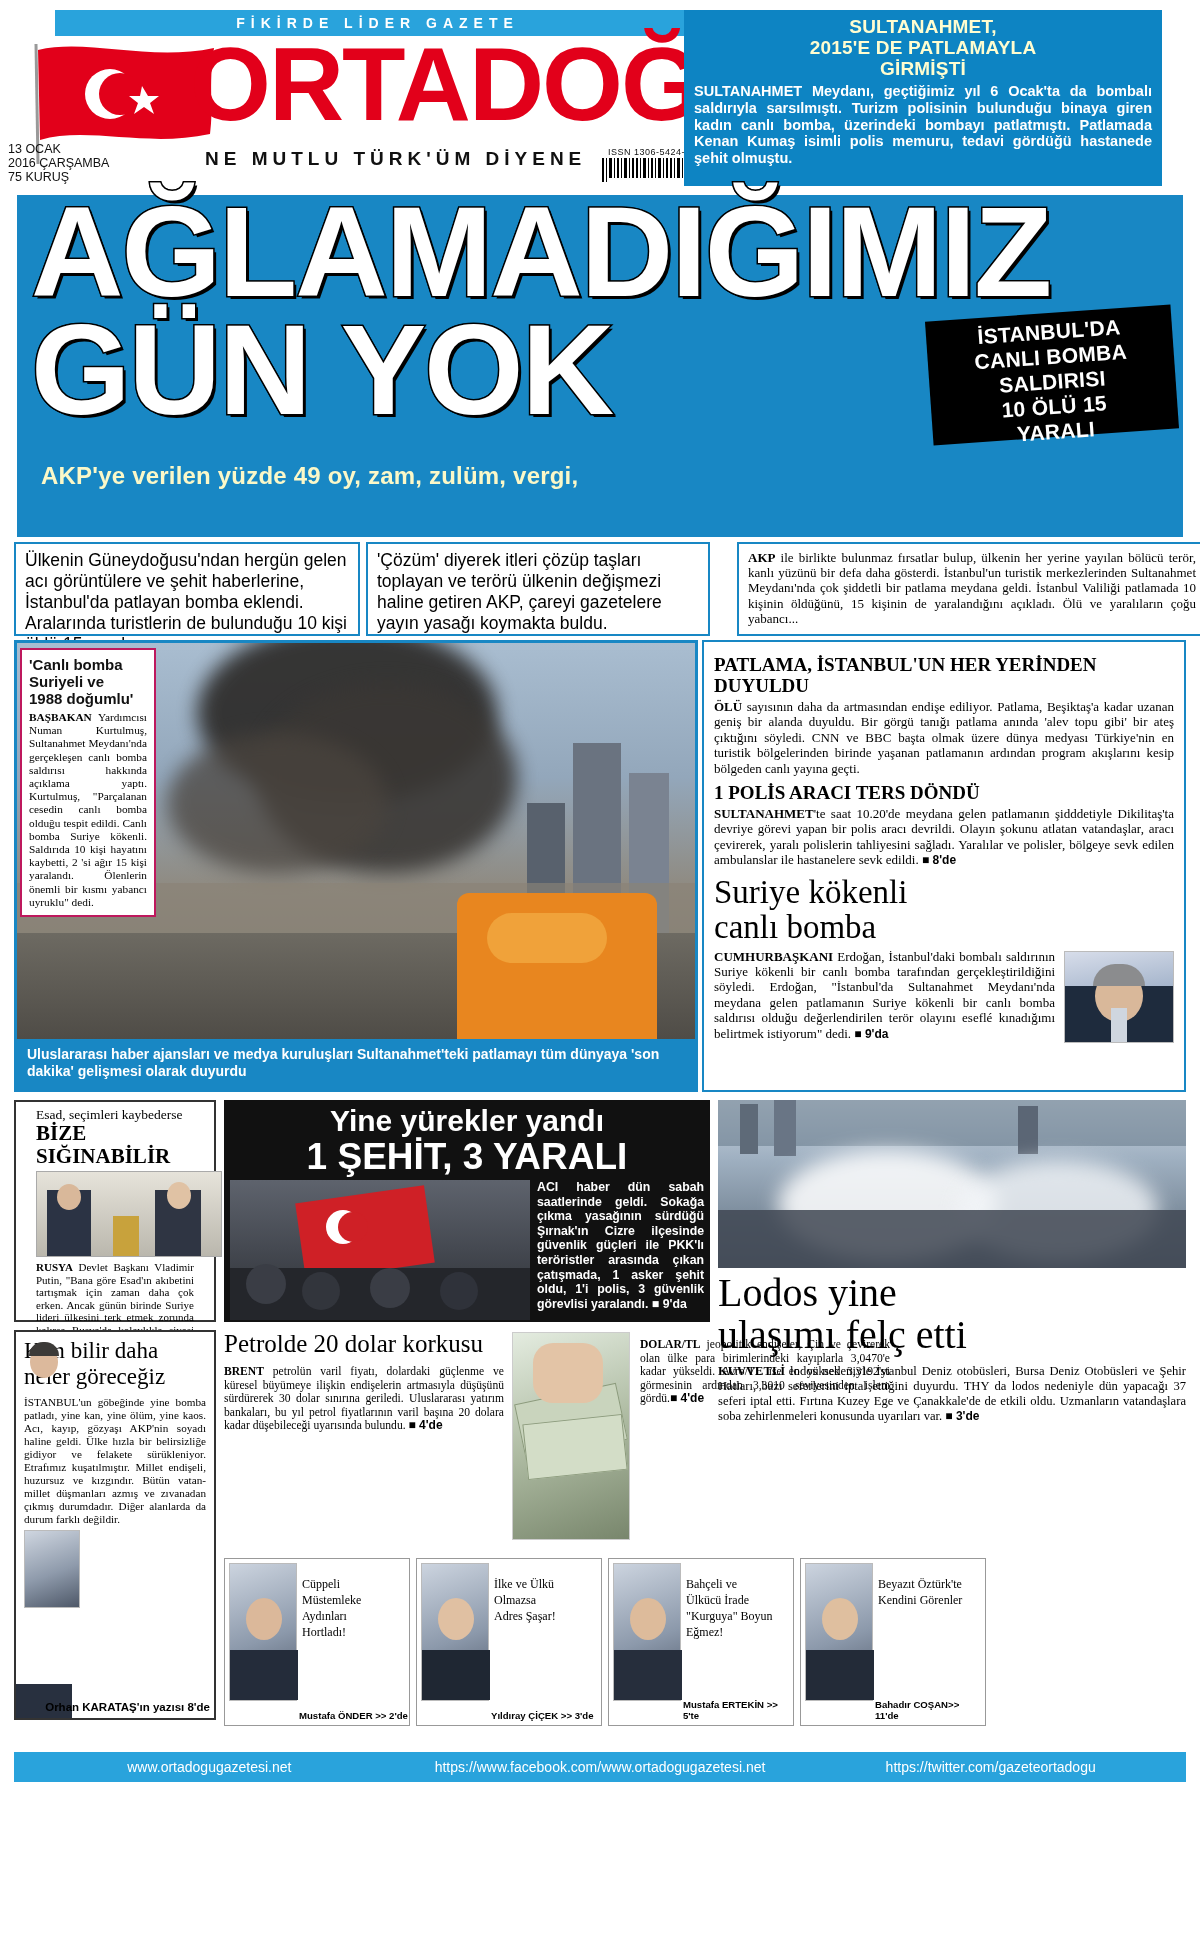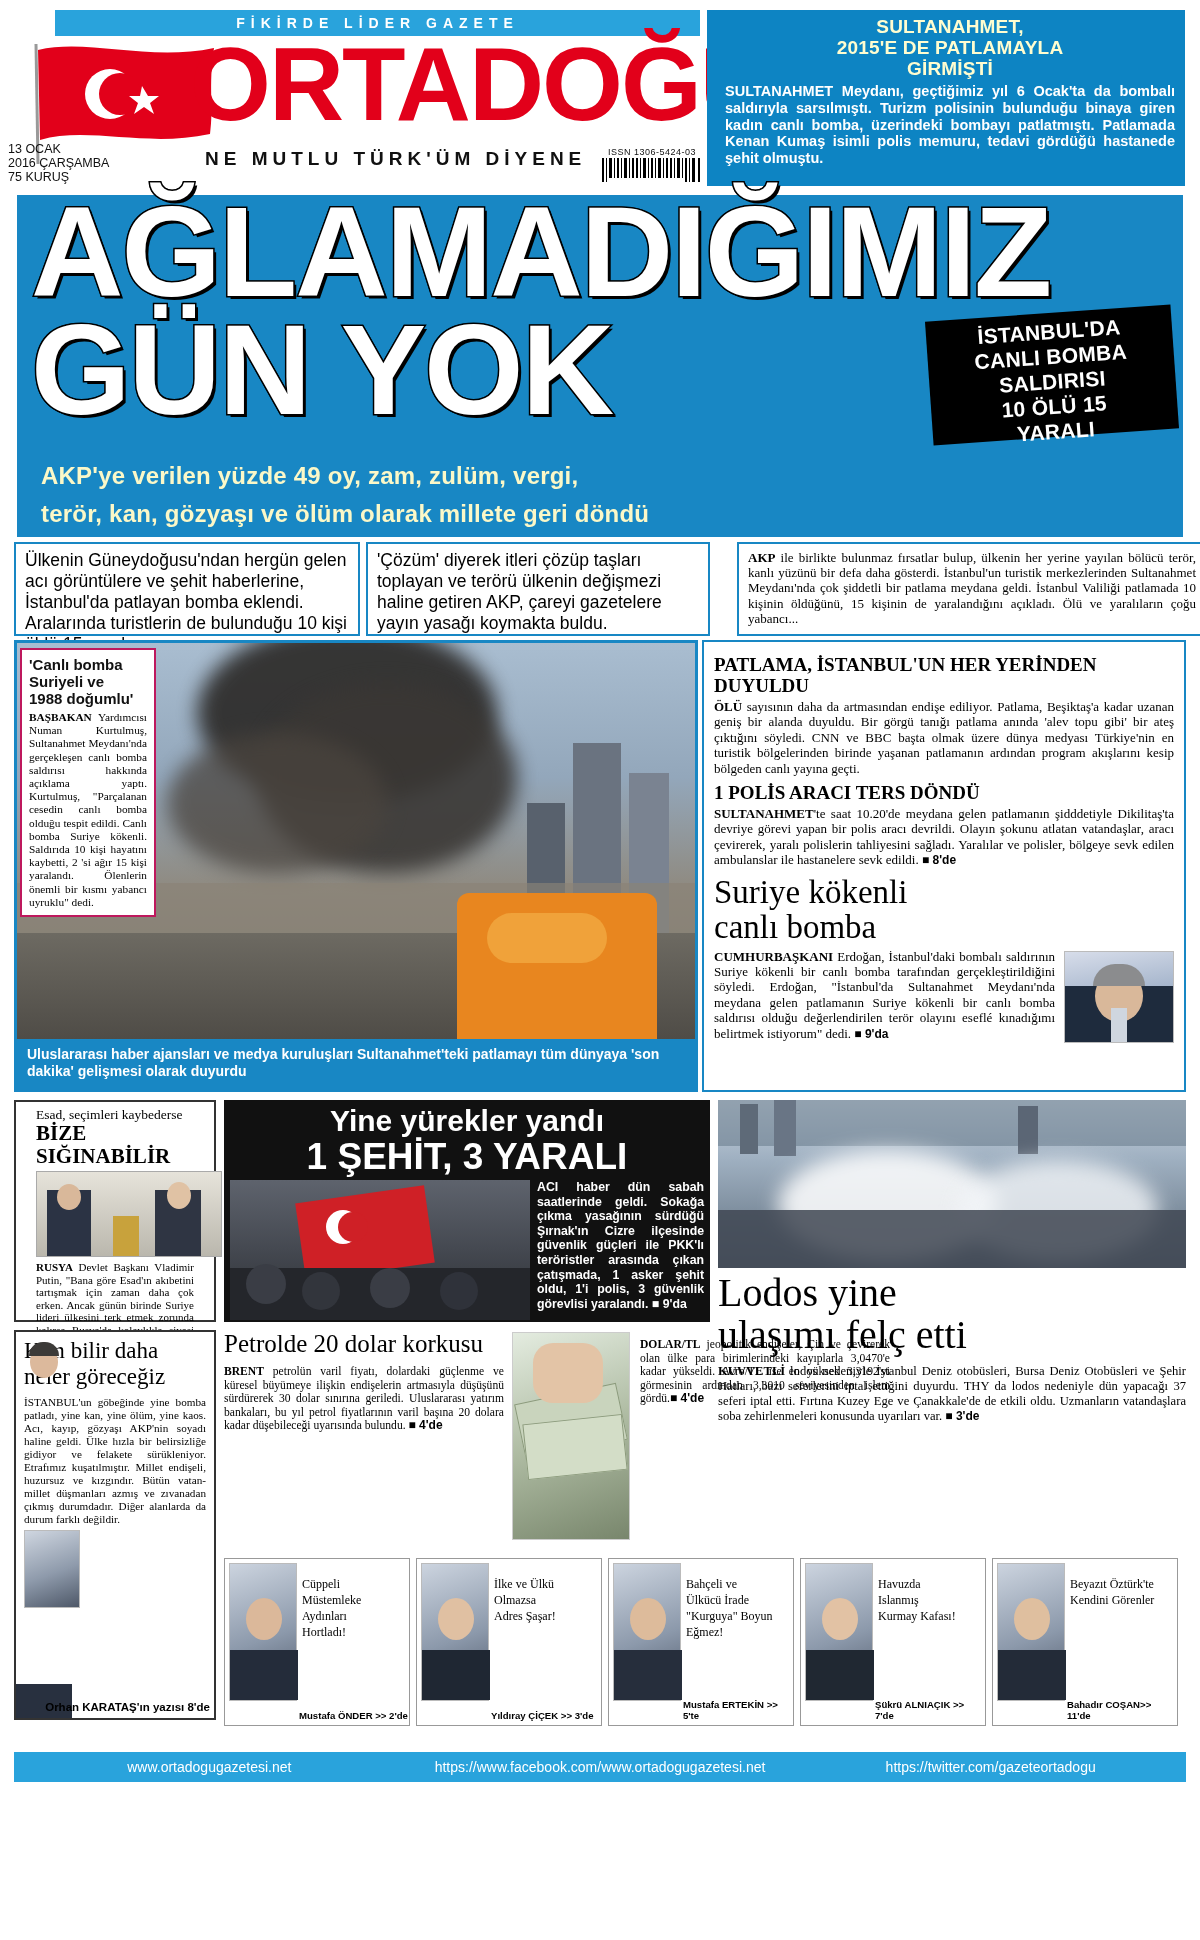--- a/index.html
+++ b/index.html
@@ -44,22 +44,22 @@
     font-size:12.5px; line-height:14px; color:#111;
   }
   .issn {
     position:absolute; left:608px; top:147px;
     font-family:"Liberation Sans", sans-serif;
     font-size:9px; letter-spacing:0.5px; color:#111;
   }
   .barcode { position:absolute; left:600px; top:158px; width:104px; height:26px; }
 
   .top-promo {
-    position:absolute; left:707px; top:10px; width:478px; height:176px;
-    background:#0d84c3; color:#fff; padding:6px 10px 4px 18px;
+    position:absolute; left:684px; top:10px; width:478px; height:176px;
+    background:#0d84c3; color:#fff; padding:6px 10px 4px 10px;
     font-family:"Liberation Sans", sans-serif;
   }
   .top-promo h2 {
     margin:0 0 4px 0; text-align:center; color:#fffdd0;
     font-size:19px; line-height:21px; font-weight:bold; letter-spacing:0.2px;
   }
   .top-promo p {
     margin:0; font-size:14.5px; line-height:16.8px; font-weight:bold;
     color:#ffffff; text-align:justify;
   }
@@ -332,21 +332,20 @@
     <div class="blackbox">
       <div>İSTANBUL'DA</div>
       <div>CANLI BOMBA</div>
       <div>SALDIRISI</div>
       <div>10 ÖLÜ 15</div>
       <div>YARALI</div>
     </div>
 
     <div class="subhead">
       <span>AKP'ye verilen yüzde 49 oy, zam, zulüm, vergi,</span><br>
-      <span>terör, kan, gözyaşı ve ölüm olarak millete geri döndü</span>
     </div>
   </div>
 
   <div class="intro-row">
     <div class="intro-col c1">Ülkenin Güneydoğusu'ndan hergün gelen acı görüntülere ve şehit haberlerine, İstanbul'da patlayan bomba eklendi. Aralarında turistlerin de bulunduğu 10 kişi öldü 15 yaralı var.</div>
     <div class="intro-col c2">'Çözüm' diyerek itleri çözüp taşları toplayan ve terörü ülkenin değişmezi haline getiren AKP, çareyi gazetelere yayın yasağı koymakta buldu.</div>
     <div class="intro-col c3">
       <b>AKP</b><span> ile birlikte bulunmaz fırsatlar bulup, ülkenin her yerine yayılan bölücü terör, kanlı yüzünü bir defa daha gösterdi. İstanbul'un turistik merkezlerinden Sultanahmet Meydanı'nda çok şiddetli bir patlama meydana geldi. İstanbul Valiliği patlamada 10 kişinin öldüğünü, 15 kişinin de yaralandığını açıkladı. Ölü ve yaralıların çoğu yabancı...</span>
     </div>
   </div>
@@ -521,33 +520,20 @@
       </div>
       <div class="ctext">
         <span>Bahçeli ve</span><br>
         <span>Ülkücü İrade</span><br>
         <span>"Kurguya" Boyun</span><br>
         <span>Eğmez!</span>
       </div>
       <div class="cname">Mustafa ERTEKİN &gt;&gt; 5'te</div>
     </div>
 
-    <div class="col-card">
-      <div class="photo">
-        <div style="position:absolute;left:0;bottom:0;width:68px;height:50px;background:#202832"></div>
-        <div style="position:absolute;left:16px;top:34px;width:36px;height:42px;border-radius:50%;background:#e2c2a4"></div>
-      </div>
-      <div class="ctext">
-        <span>Havuzda</span><br>
-        <span>Islanmış</span><br>
-        <span>Kurmay Kafası!</span><br>
-        <span></span>
-      </div>
-      <div class="cname">Şükrü ALNIAÇIK &gt;&gt; 7'de</div>
-    </div>
 
     <div class="col-card">
       <div class="photo">
         <div style="position:absolute;left:0;bottom:0;width:68px;height:50px;background:#232b38"></div>
         <div style="position:absolute;left:16px;top:34px;width:36px;height:42px;border-radius:50%;background:#dfbf9f"></div>
       </div>
       <div class="ctext">
         <span>Beyazıt Öztürk'te</span><br>
         <span>Kendini Görenler</span><br>
         <span></span><br>

